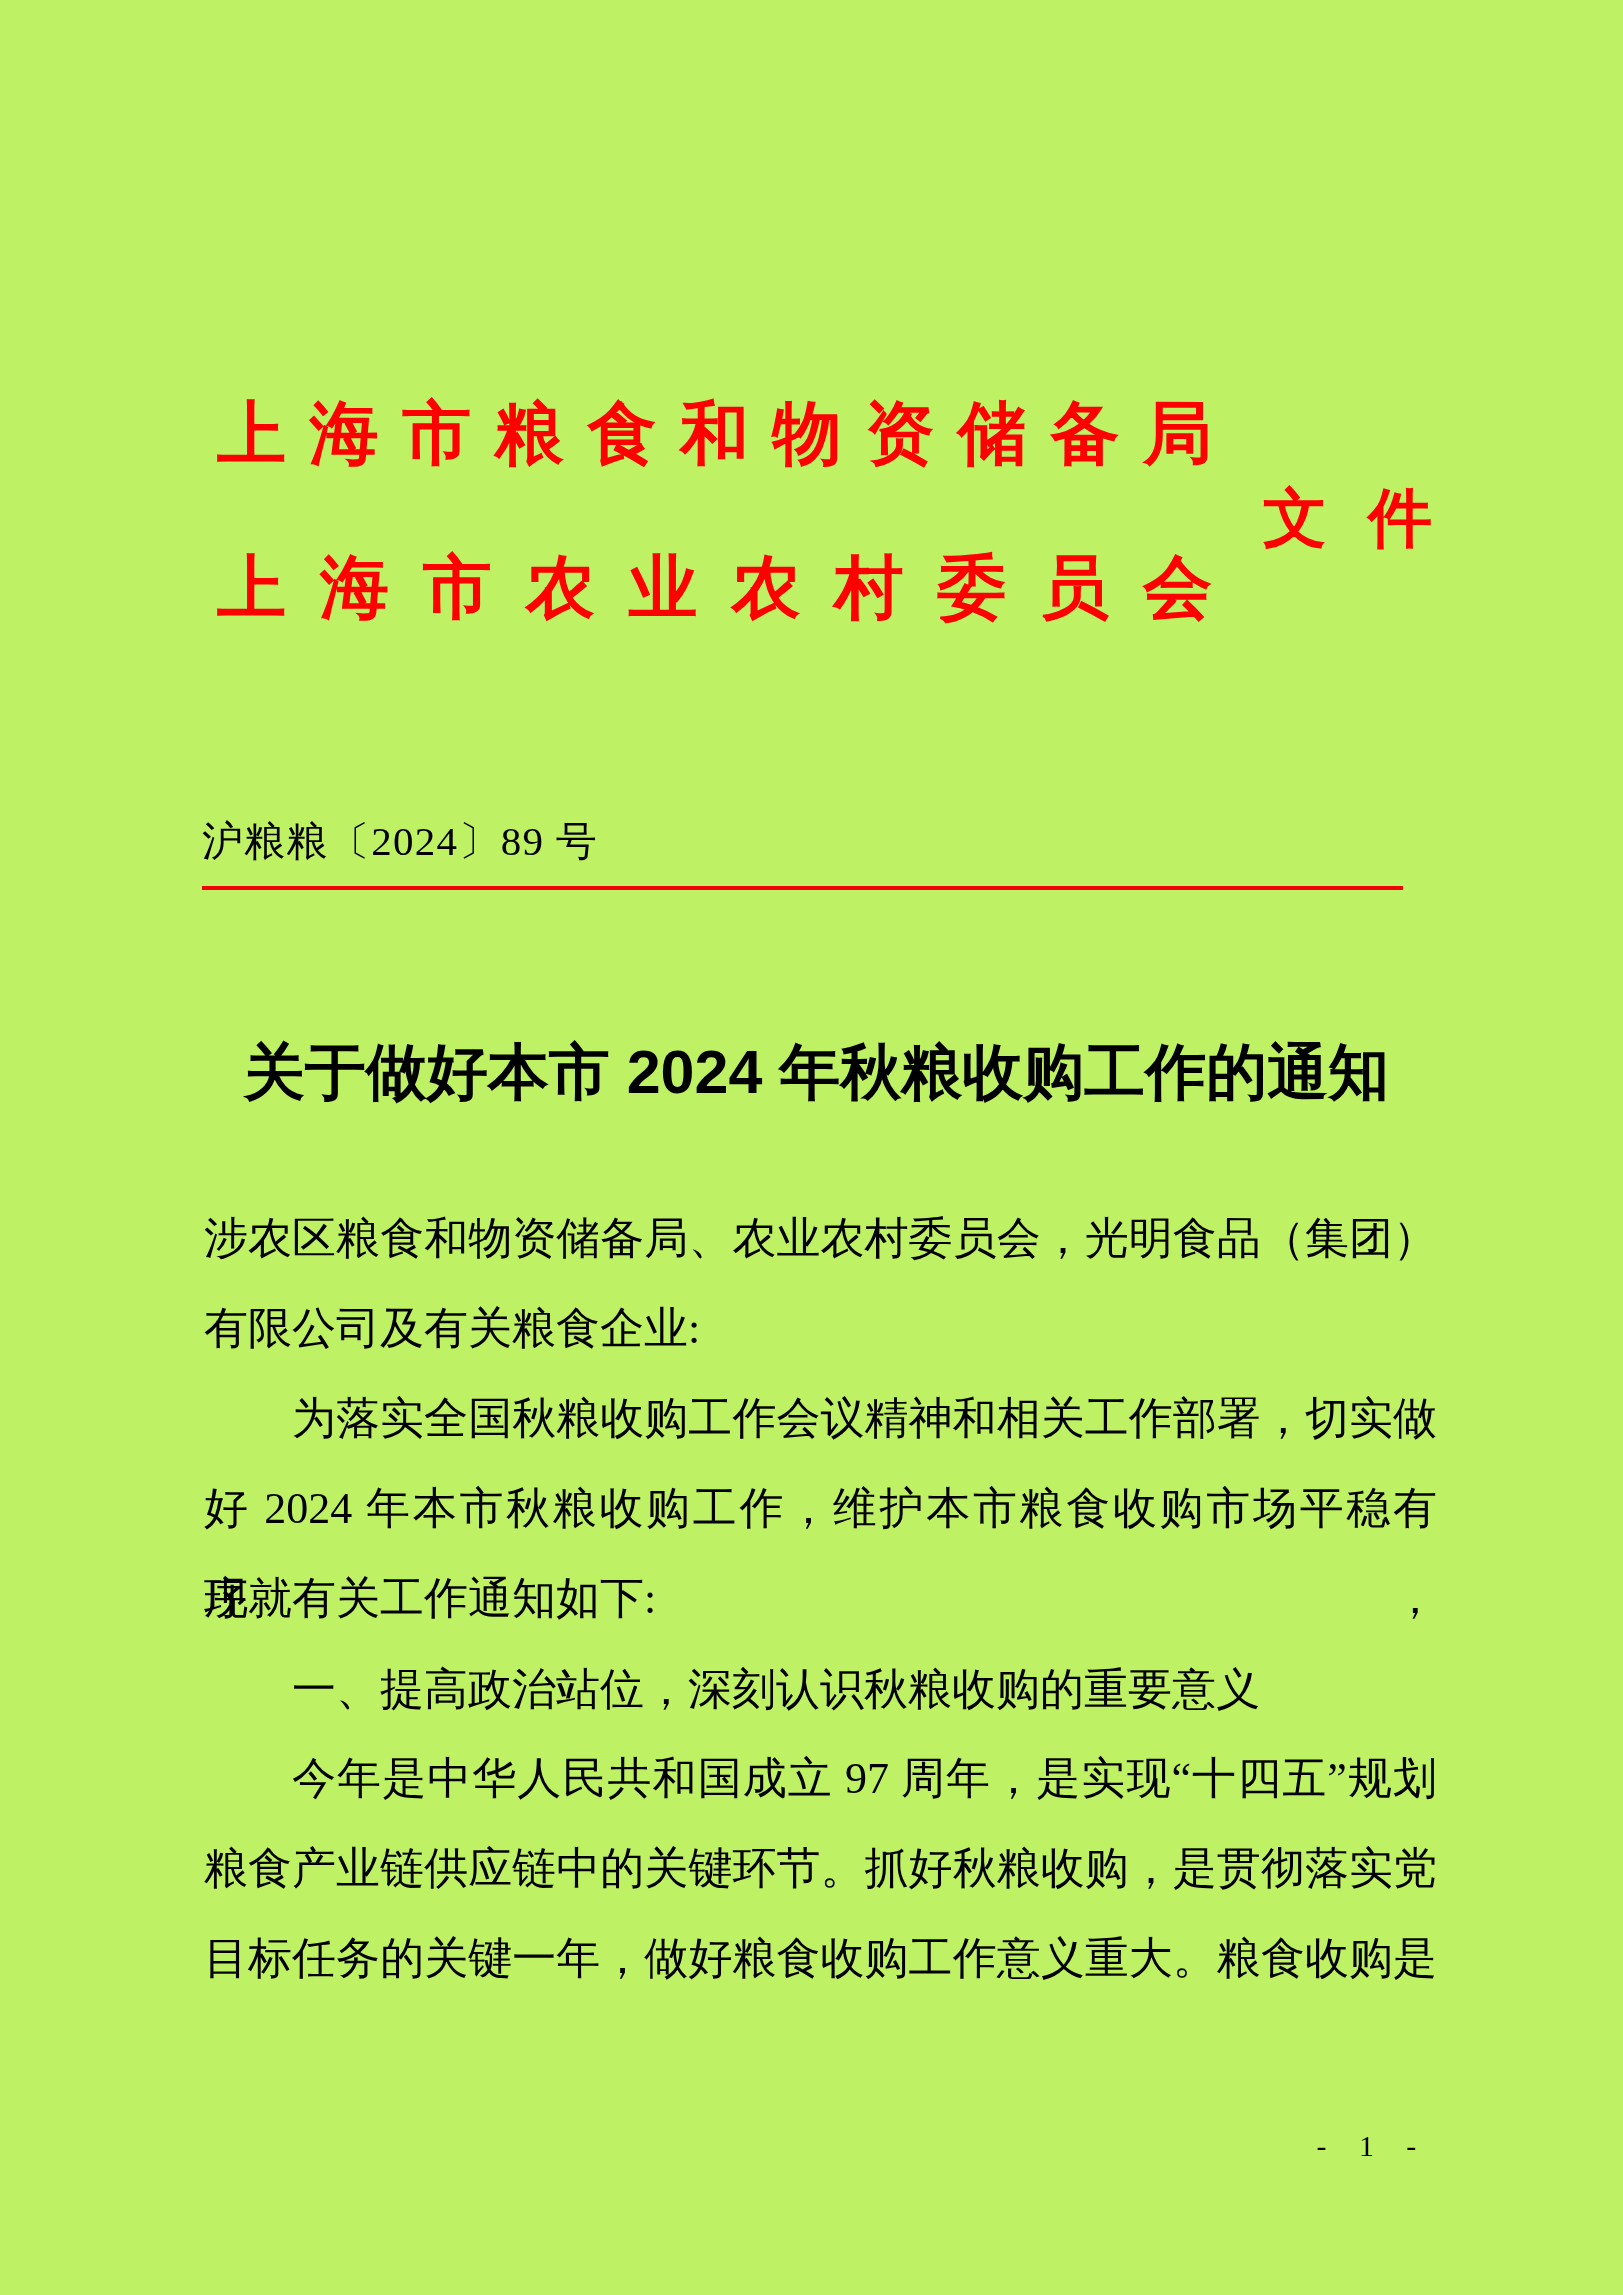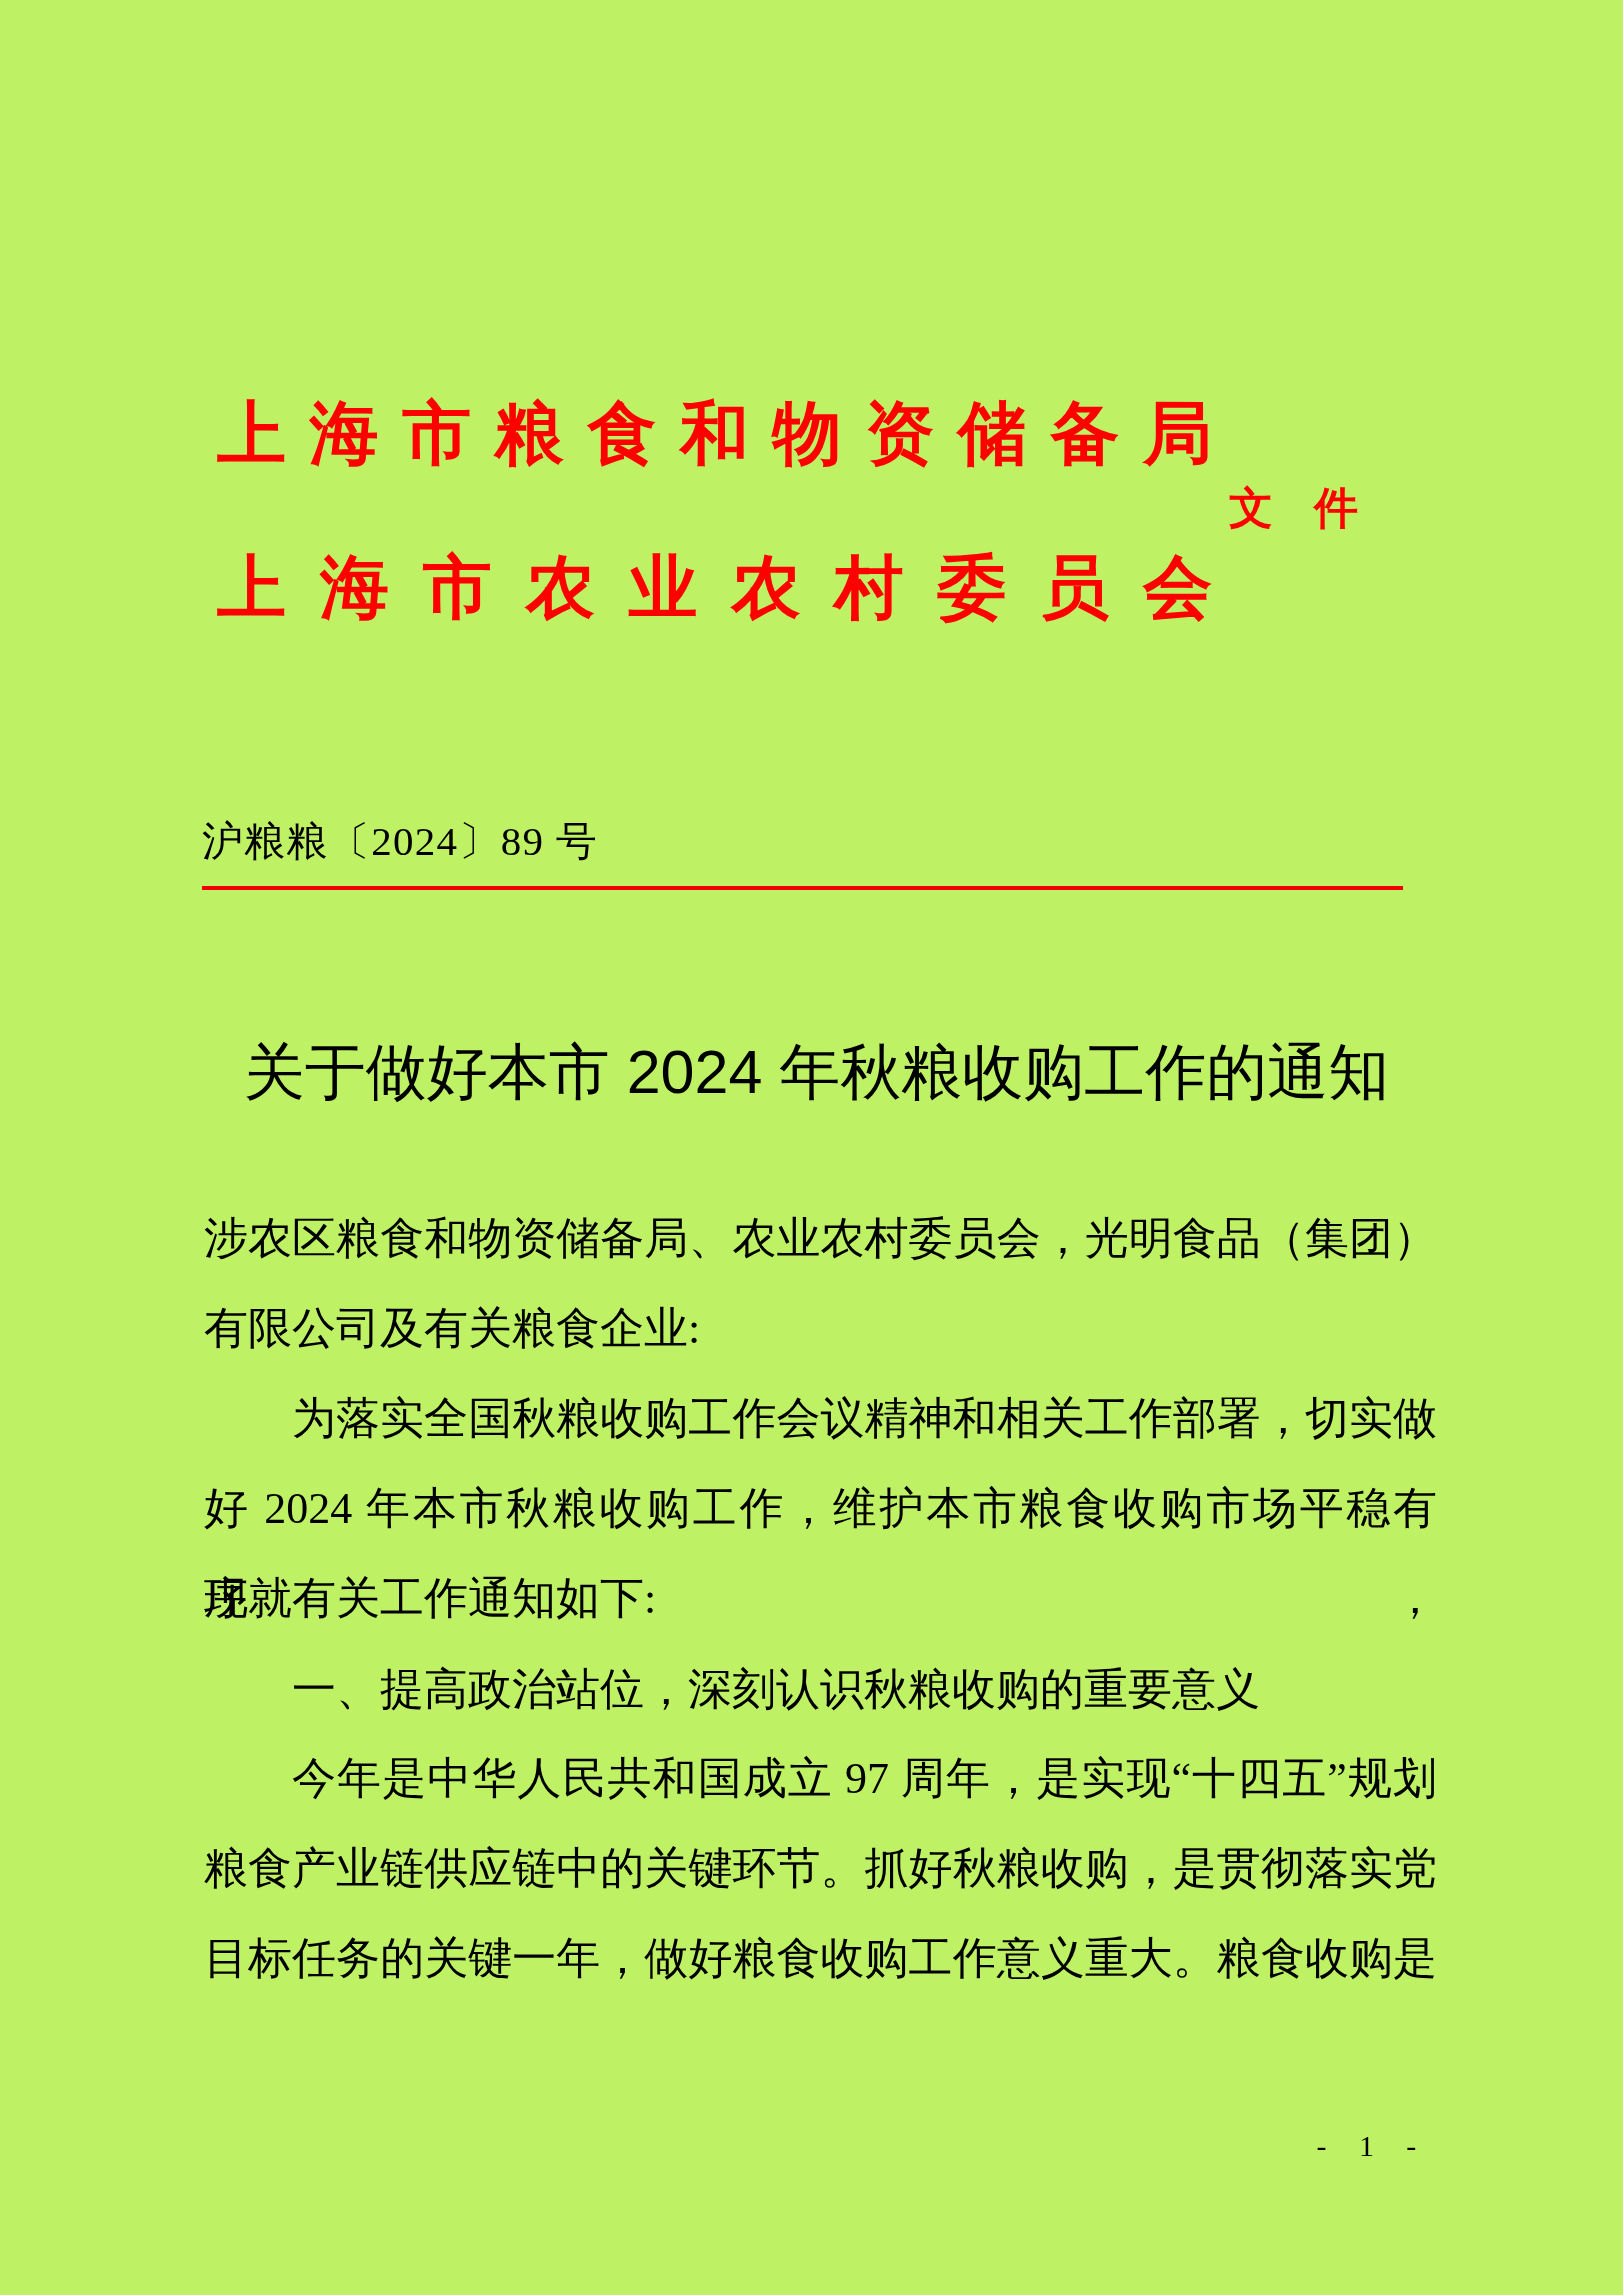--- a/index.html
+++ b/index.html
@@ -30,26 +30,26 @@
     text-align: justify;
     text-align-last: justify;
     white-space: nowrap;
     text-justify: inter-character;
   }
   .org-line-1 { top: 398px; }
   .org-line-2 { top: 552px; }
 
   .doc-label {
     position: absolute;
-    left: 1229px;
+    left: 1263px;
     top: 487px;
     color: #fe0000;
     font-family: "Liberation Serif", "DejaVu Serif", serif;
     font-weight: 700;
-    font-size: 44px;
+    font-size: 64px;
     letter-spacing: 41px;
     line-height: 1;
     white-space: nowrap;
   }
 
   
   .doc-number {
     position: absolute;
     left: 202px;
     top: 819px;
@@ -71,21 +71,21 @@
   }
 
   
   .doc-title {
     position: absolute;
     left: 200px;
     top: 1039px;
     width: 1233px;
     text-align: center;
     font-family: "Liberation Sans", "DejaVu Sans", sans-serif;
-    font-weight: 400;
+    font-weight: 700;
     font-size: 61px;
     line-height: 1.1;
     white-space: nowrap;
   }
 
   
   .body-block {
     position: absolute;
     left: 204px;
     top: 1194px;

